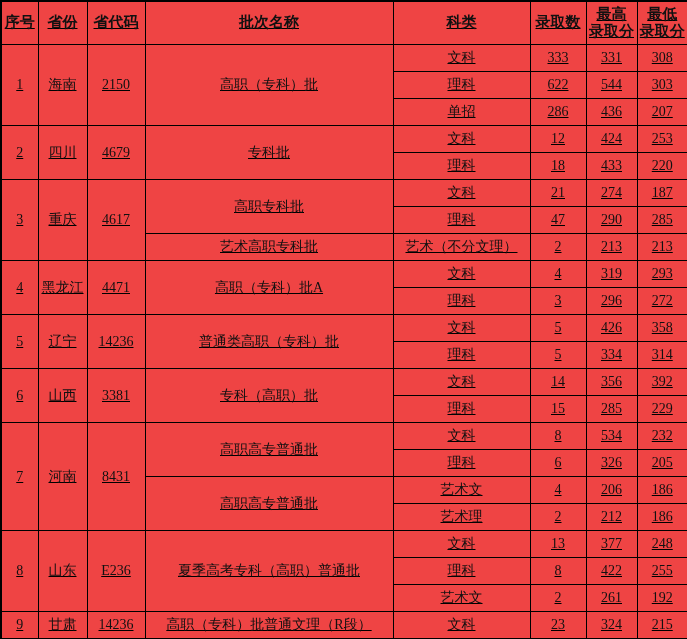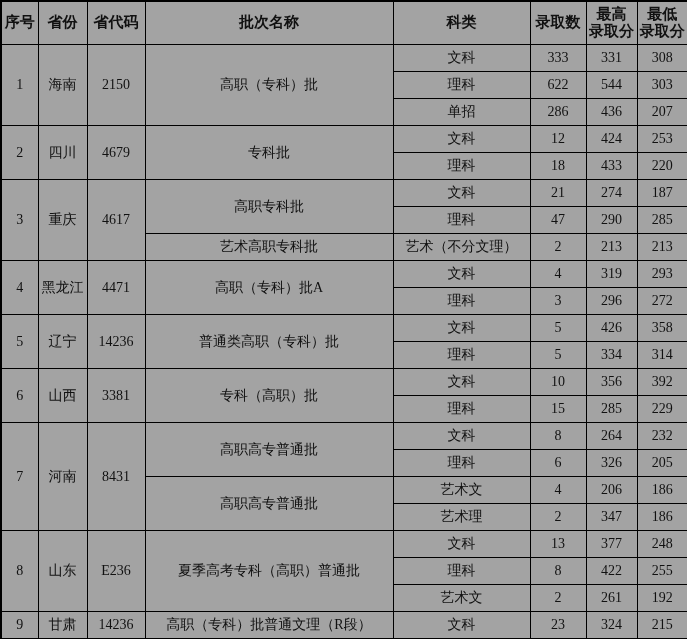--- a/index.html
+++ b/index.html
@@ -3,22 +3,23 @@
 <meta charset="utf-8">
 <style>
   html, body {
     margin: 0;
     padding: 0;
     background: #ffffff;
   }
   .page {
     width: 687px;
     height: 639px;
-    background: #a3a3a3;
+    background: #ef4444;
     overflow: hidden;
+    text-decoration: underline;
   }
   table.admissions {
     width: 687px;
     border-collapse: collapse;
     table-layout: fixed;
     border: 2px solid #000000;
     font-family: "Liberation Serif", "DejaVu Serif", serif;
     color: #111111;
   }
   table.admissions th,
@@ -173,57 +174,57 @@
           <td>5</td>
           <td>334</td>
           <td>314</td>
         </tr>
         <tr>
           <td rowspan="2">6</td>
           <td rowspan="2">山西</td>
           <td rowspan="2">3381</td>
           <td rowspan="2">专科（高职）批</td>
           <td>文科</td>
-          <td>10</td>
+          <td>14</td>
           <td>356</td>
           <td>392</td>
         </tr>
         <tr>
           <td>理科</td>
           <td>15</td>
           <td>285</td>
           <td>229</td>
         </tr>
         <tr>
           <td rowspan="4">7</td>
           <td rowspan="4">河南</td>
           <td rowspan="4">8431</td>
           <td rowspan="2">高职高专普通批</td>
           <td>文科</td>
           <td>8</td>
-          <td>264</td>
+          <td>534</td>
           <td>232</td>
         </tr>
         <tr>
           <td>理科</td>
           <td>6</td>
           <td>326</td>
           <td>205</td>
         </tr>
         <tr>
           <td rowspan="2">高职高专普通批</td>
           <td>艺术文</td>
           <td>4</td>
           <td>206</td>
           <td>186</td>
         </tr>
         <tr>
           <td>艺术理</td>
           <td>2</td>
-          <td>347</td>
+          <td>212</td>
           <td>186</td>
         </tr>
         <tr>
           <td rowspan="3">8</td>
           <td rowspan="3">山东</td>
           <td rowspan="3">E236</td>
           <td rowspan="3">夏季高考专科（高职）普通批</td>
           <td>文科</td>
           <td>13</td>
           <td>377</td>

